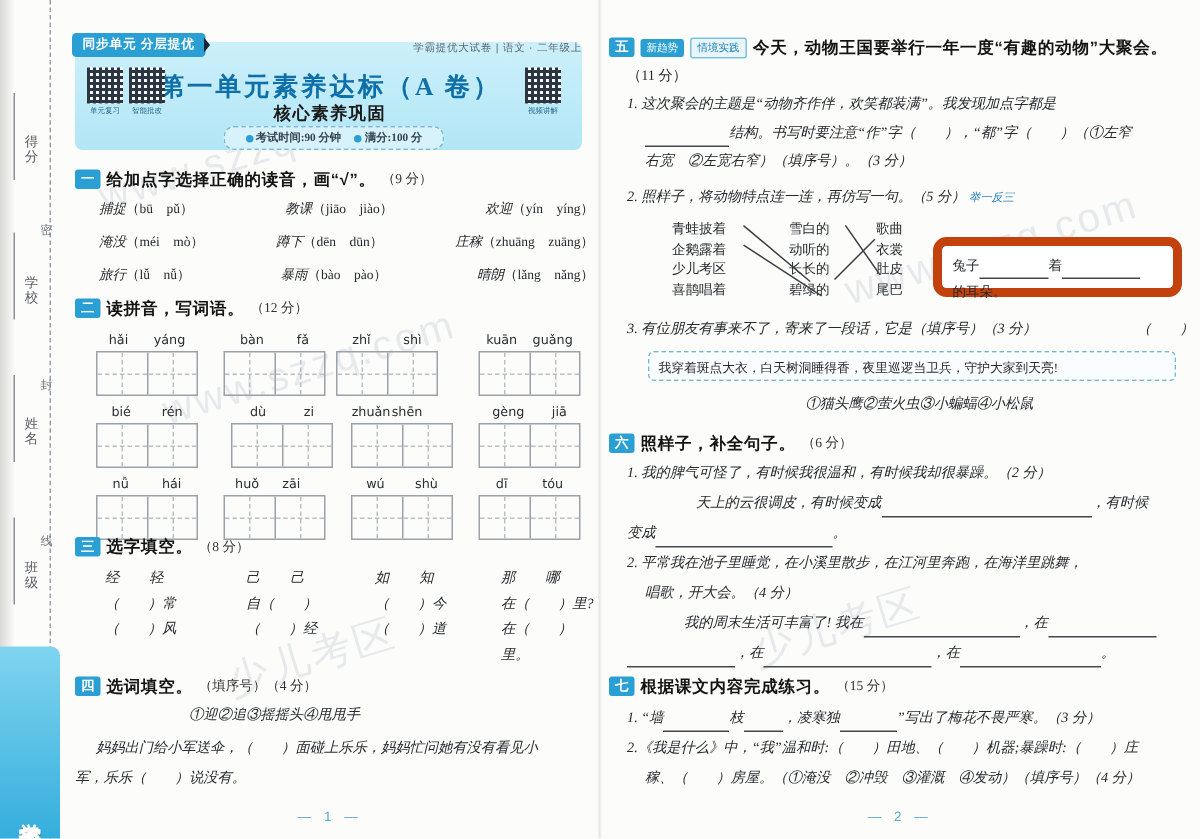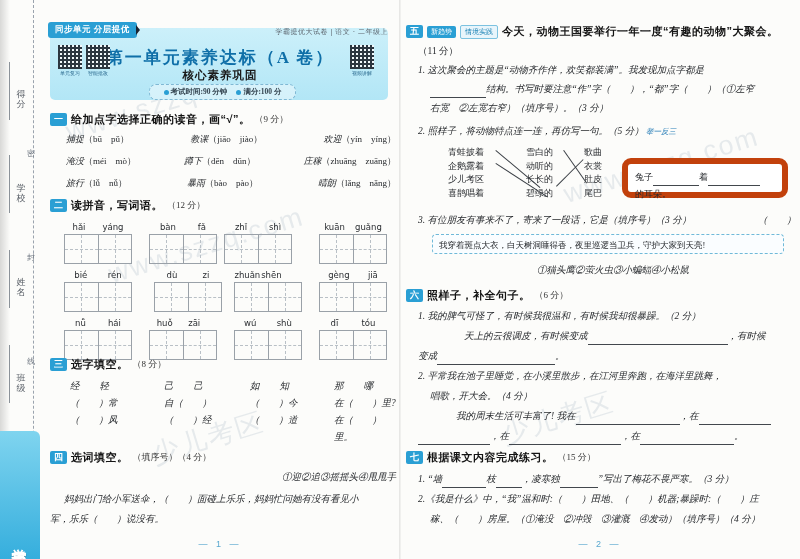--- a/index.html
+++ b/index.html
@@ -376,21 +376,21 @@
       <div class="ital"><span>在（</span>　　<span>）里?</span></div>
       <div class="ital"><span>在（</span>　　<span>）里。</span></div>
     </div>
 
     <div class="sec" style="left:6px;top:450px;">
       <span class="num">四</span>
       <span class="secttl">选词填空。</span>
       <span class="pts">（填序号）（4 分）</span>
     </div>
 
-    <div class="txt ital" style="left:82px;top:470px;width:270px;display:flex;justify-content:flex-end;">
+    <div class="txt ital" style="left:82px;top:470px;width:270px;display:flex;justify-content:flex-start;">
       <span>①迎</span>
       <span>②追</span>
       <span>③摇摇头</span>
       <span>④甩甩手</span>
     </div>
     <div class="txt ital" style="left:20px;top:492px;width:332px;">妈妈出门给小军送伞，（　　）面碰上乐乐，妈妈忙问她有没有看见小</div>
     <div class="txt ital" style="left:6px;top:512px;width:340px;">军，乐乐（　　）说没有。</div>
 
     <div class="pgnum">— 1 —</div>
   </div>

